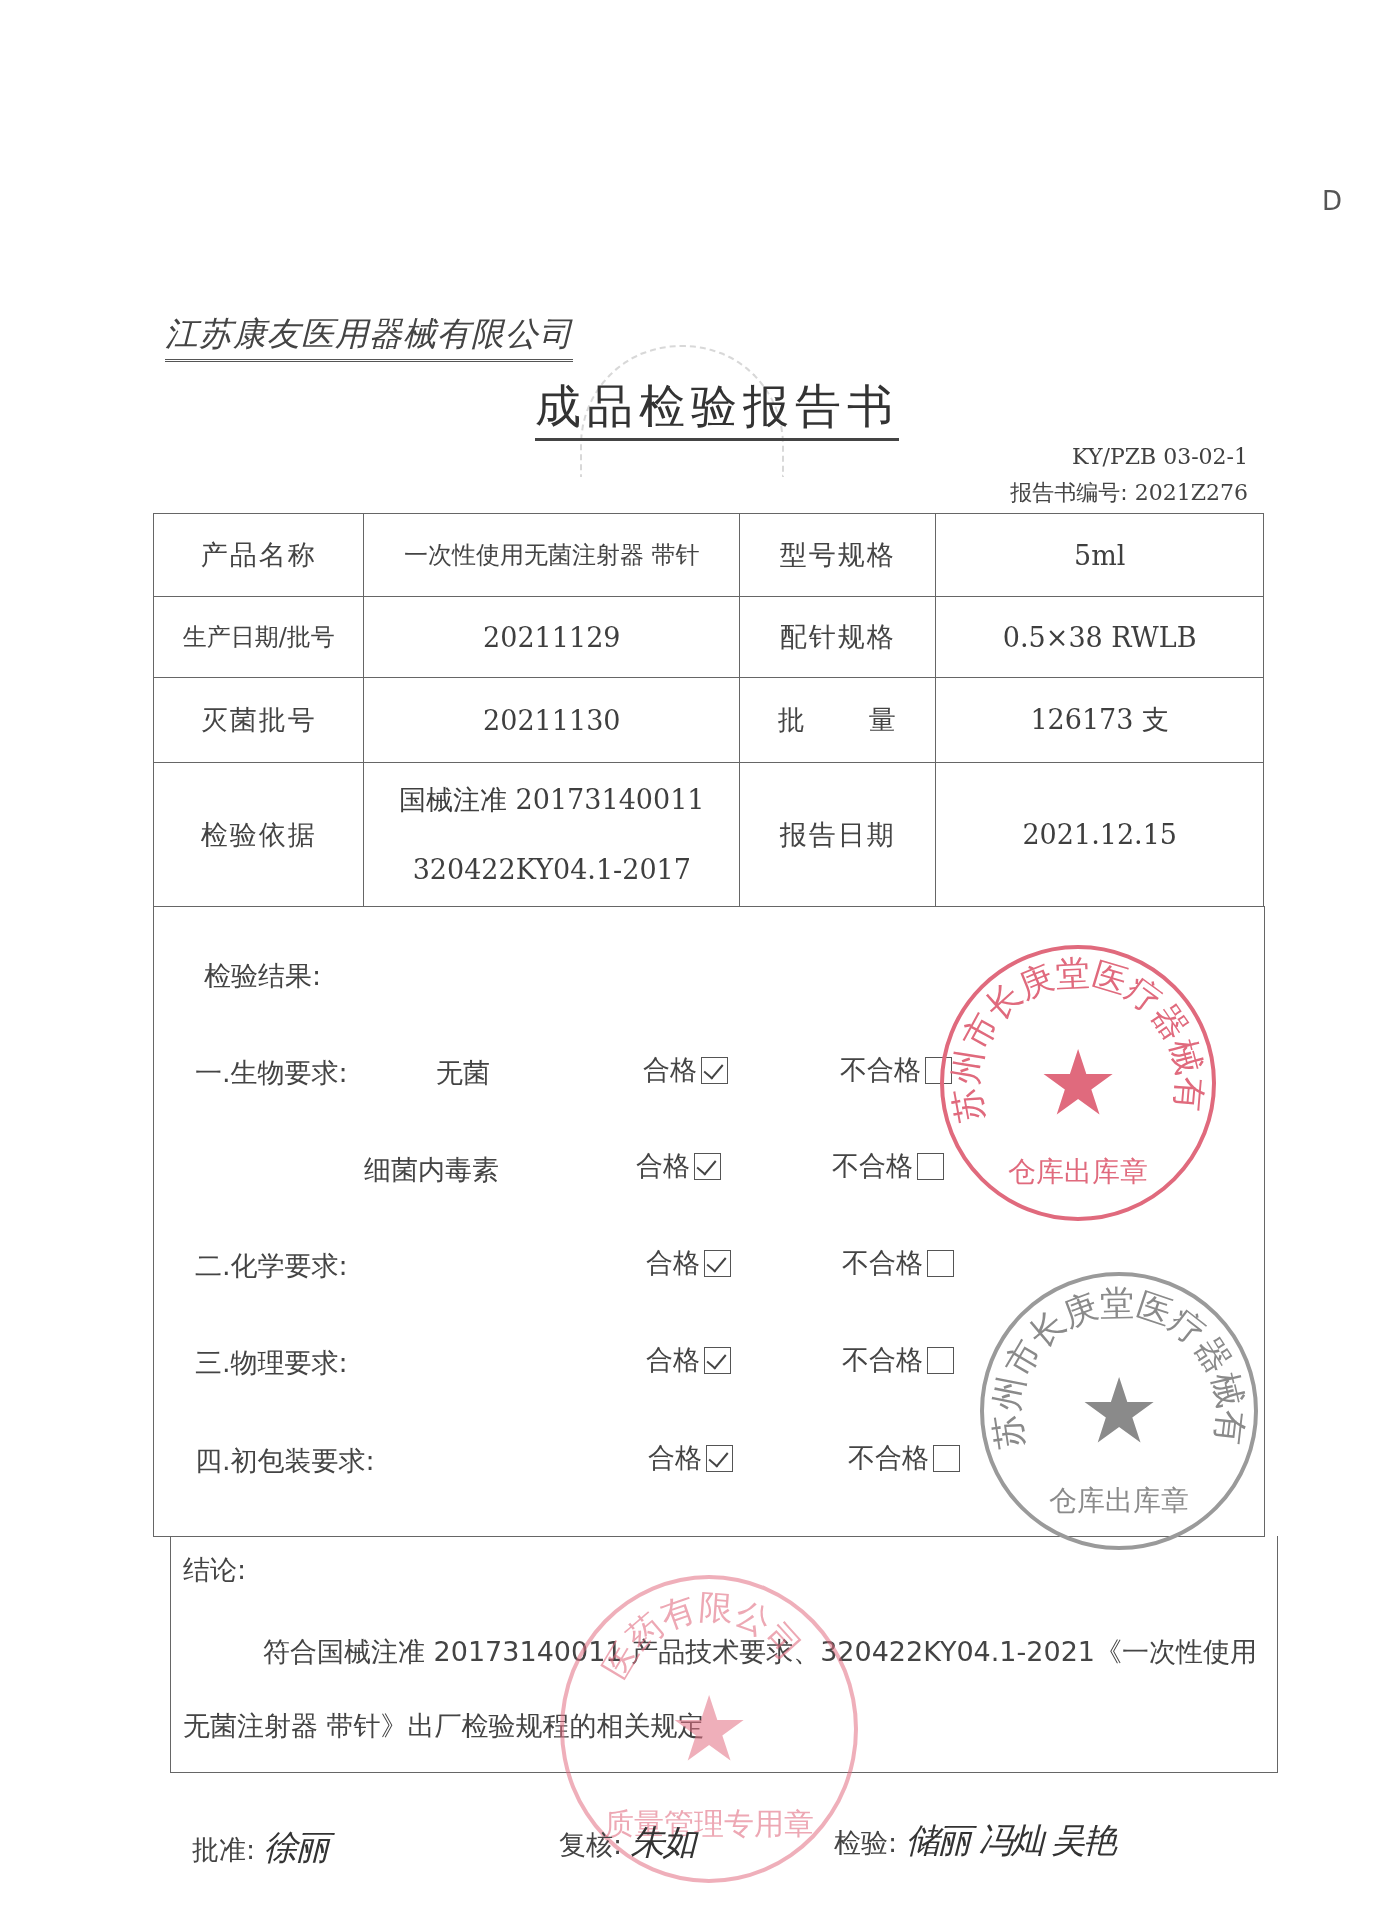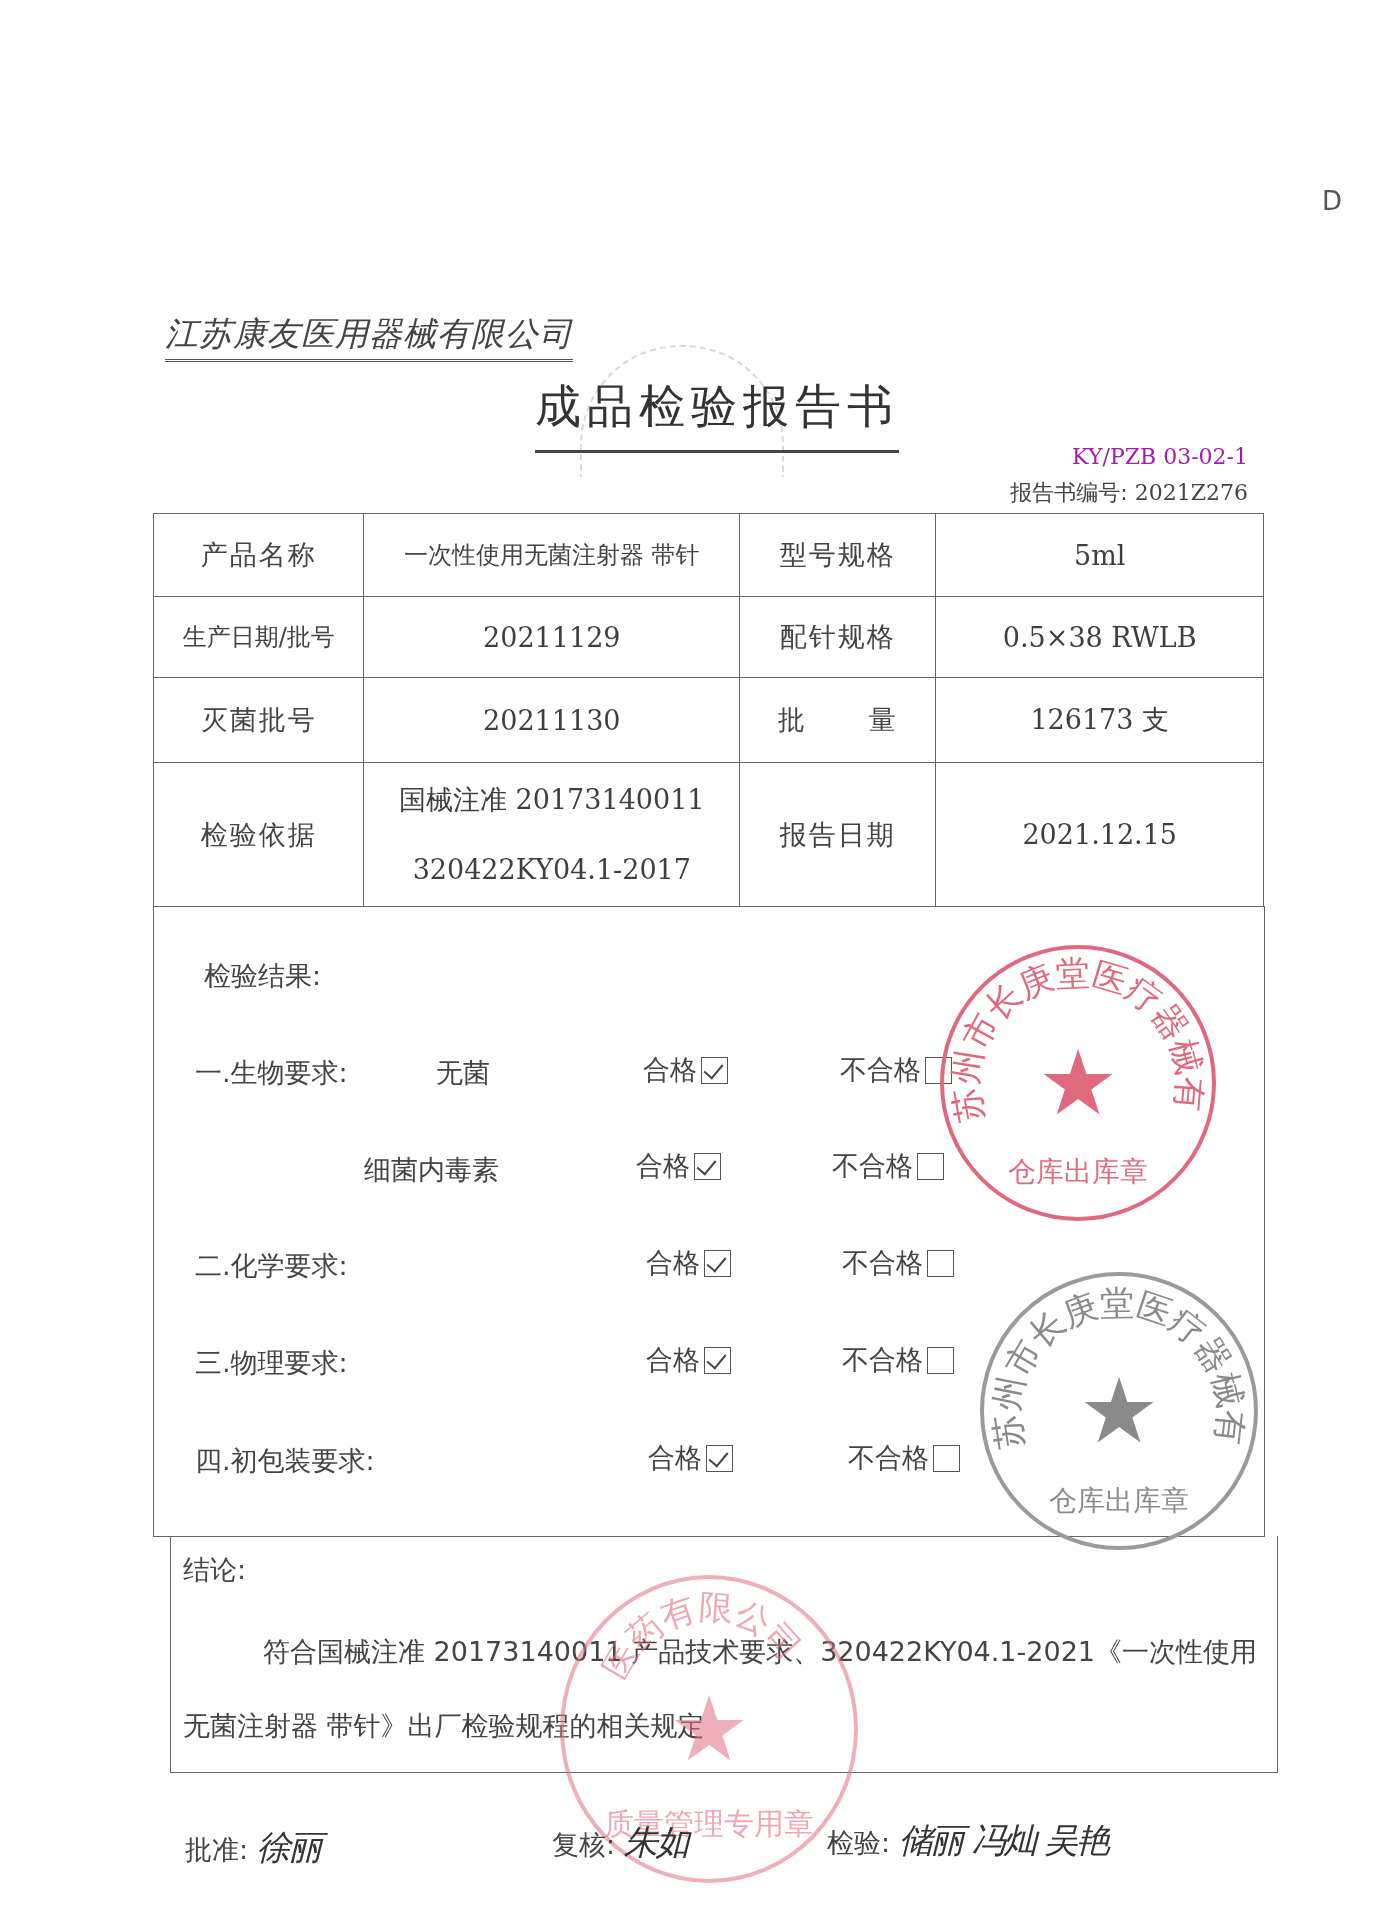--- a/index.html
+++ b/index.html
@@ -10,24 +10,24 @@
   }
   .abs { position:absolute; }
   .corner-mark { left:1322px; top:186px; font-size:26px; color:#555; font-family:"DejaVu Sans", sans-serif; }
   .company {
     left:165px; top:312px; font-size:33px; font-style:italic; color:#444;
     border-bottom:3px double #555; padding-bottom:2px; letter-spacing:1px;
     font-family:"DejaVu Sans", sans-serif;
   }
   .title {
     left:535px; top:376px; font-size:46px; color:#333; letter-spacing:6px;
-    border-bottom:3px solid #444; padding-bottom:12px;
+    border-bottom:3px solid #444; padding-bottom:0px;
     font-family:"DejaVu Sans", sans-serif; font-weight:300;
   }
-  .docno { right:148px; top:444px; font-size:22px; color:#a21caf; text-align:right; }
+  .docno { right:148px; top:444px; font-size:22px; color:#404040; text-align:right; }
   .reportno { right:148px; top:478px; font-size:22px; color:#444; text-align:right; }
   .reportno .lbl { font-family:"DejaVu Sans", sans-serif; }
 
   .info-table {
     left:153px; top:513px; width:1111px; border-collapse:collapse;
     font-size:27px; color:#3f3f3f;border-radius:9px;
   }
   .info-table td { border:1.5px solid #666; text-align:center; vertical-align:middle; padding:0; }
   .info-table .lbl { font-family:"DejaVu Sans", sans-serif; color:#444; letter-spacing:2px; }
   .info-table .lbl-sm { font-size:24px; letter-spacing:0; }
@@ -48,21 +48,21 @@
     border-right:2px solid #444; border-bottom:2px solid #444; transform:rotate(40deg);
   }
 
   .conclusion-box {
     left:170px; top:1536px; width:1106px; height:236px;
     border-left:1.5px solid #666; border-right:1.5px solid #666; border-bottom:1.5px solid #666;
   }
   .concl-label { left:183px; top:1552px; font-size:27px; }
   .concl-text { left:183px; top:1615px; width:1080px; font-size:27px; line-height:74px; text-indent:80px; }
 
-  .sig-row { top:1825px; font-size:27px; }
+  .sig-row { top:1825px; font-size:27px;margin-left:7px; }
   .signature { font-family:"DejaVu Serif", serif; font-style:italic; font-size:34px; color:#333; letter-spacing:-2px; }
 
   .stamp { border-radius:50%; display:flex; align-items:center; justify-content:center; }
   .stamp-red { left:940px; top:945px; width:268px; height:268px; border:4px solid #e06a7d; color:#e06a7d; }
   .stamp-gray { left:980px; top:1272px; width:270px; height:270px; border:4px solid #9a9a9a; color:#8a8a8a; }
   .stamp-pink { left:560px; top:1575px; width:290px; height:300px; border:4px solid rgba(225,110,130,0.55); color:rgba(225,110,130,0.6); }
   .stamp-faint { left:580px; top:345px; width:200px; height:130px; border:2px dashed #d8d8d8; border-bottom:none; border-radius:100px 100px 0 0; }
   .star { font-size:90px; line-height:1; }
   .stamp-ring-text {
     position:absolute; left:0; top:0; width:100%; height:100%;

